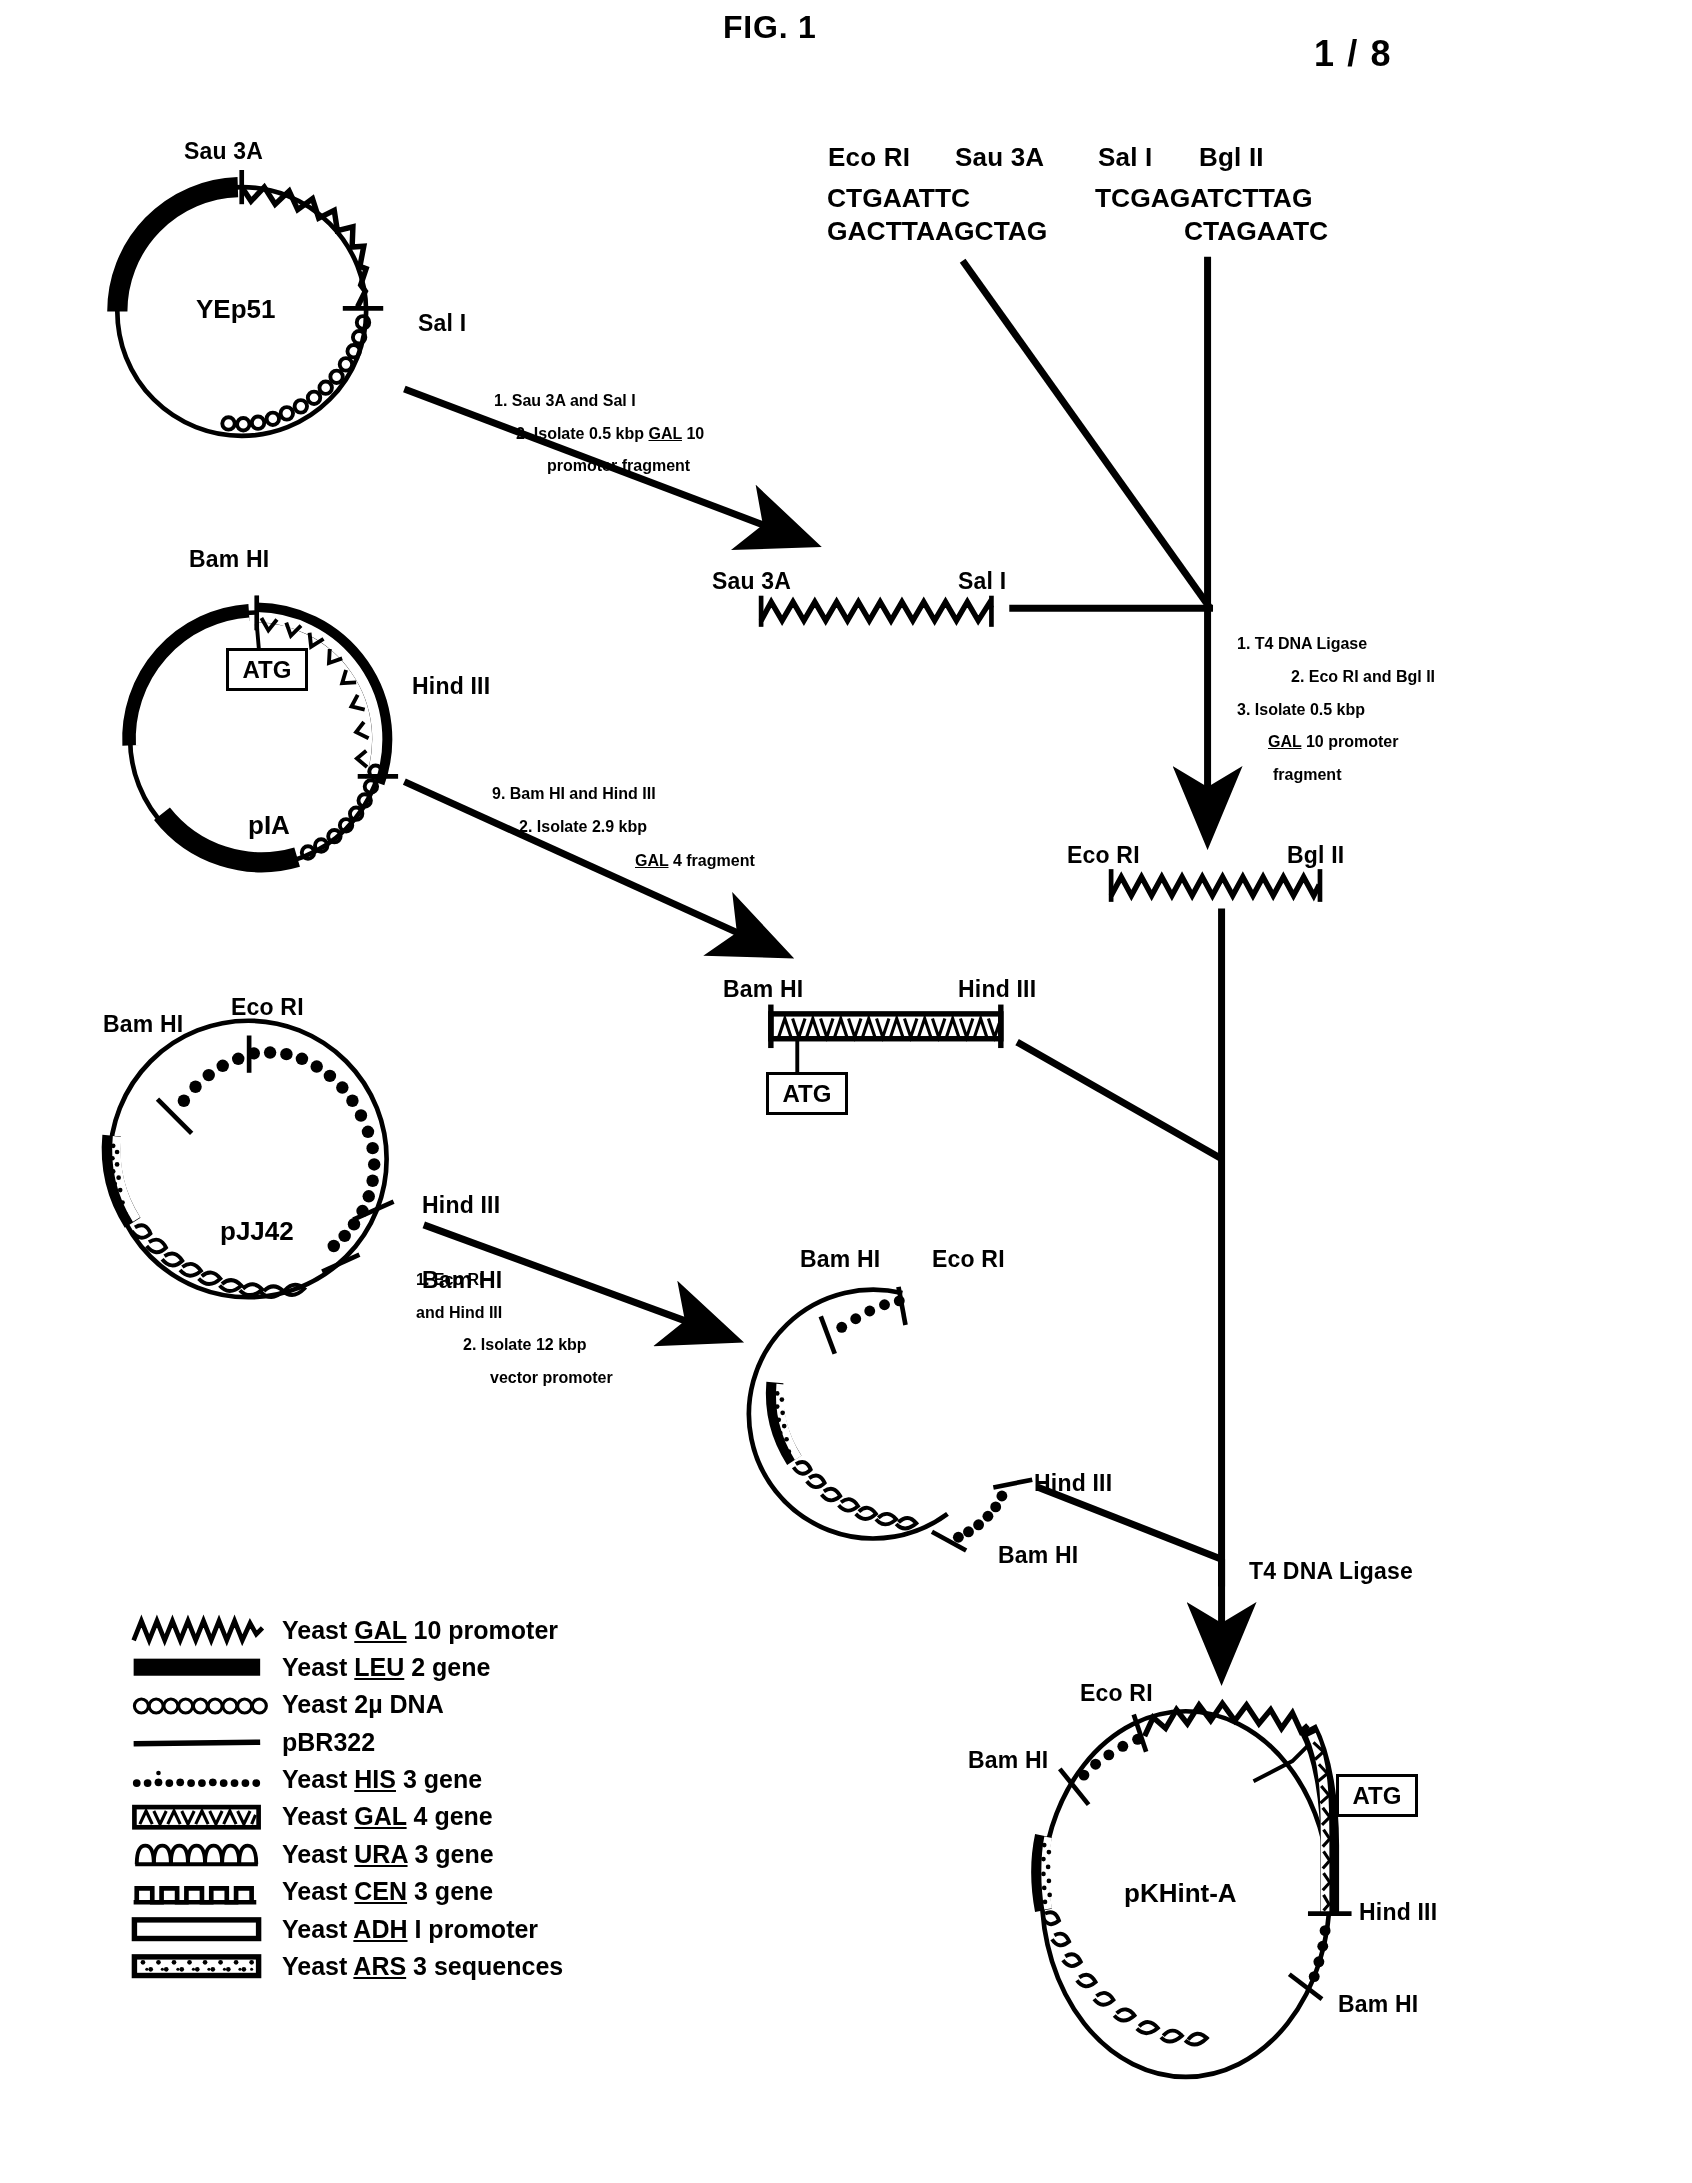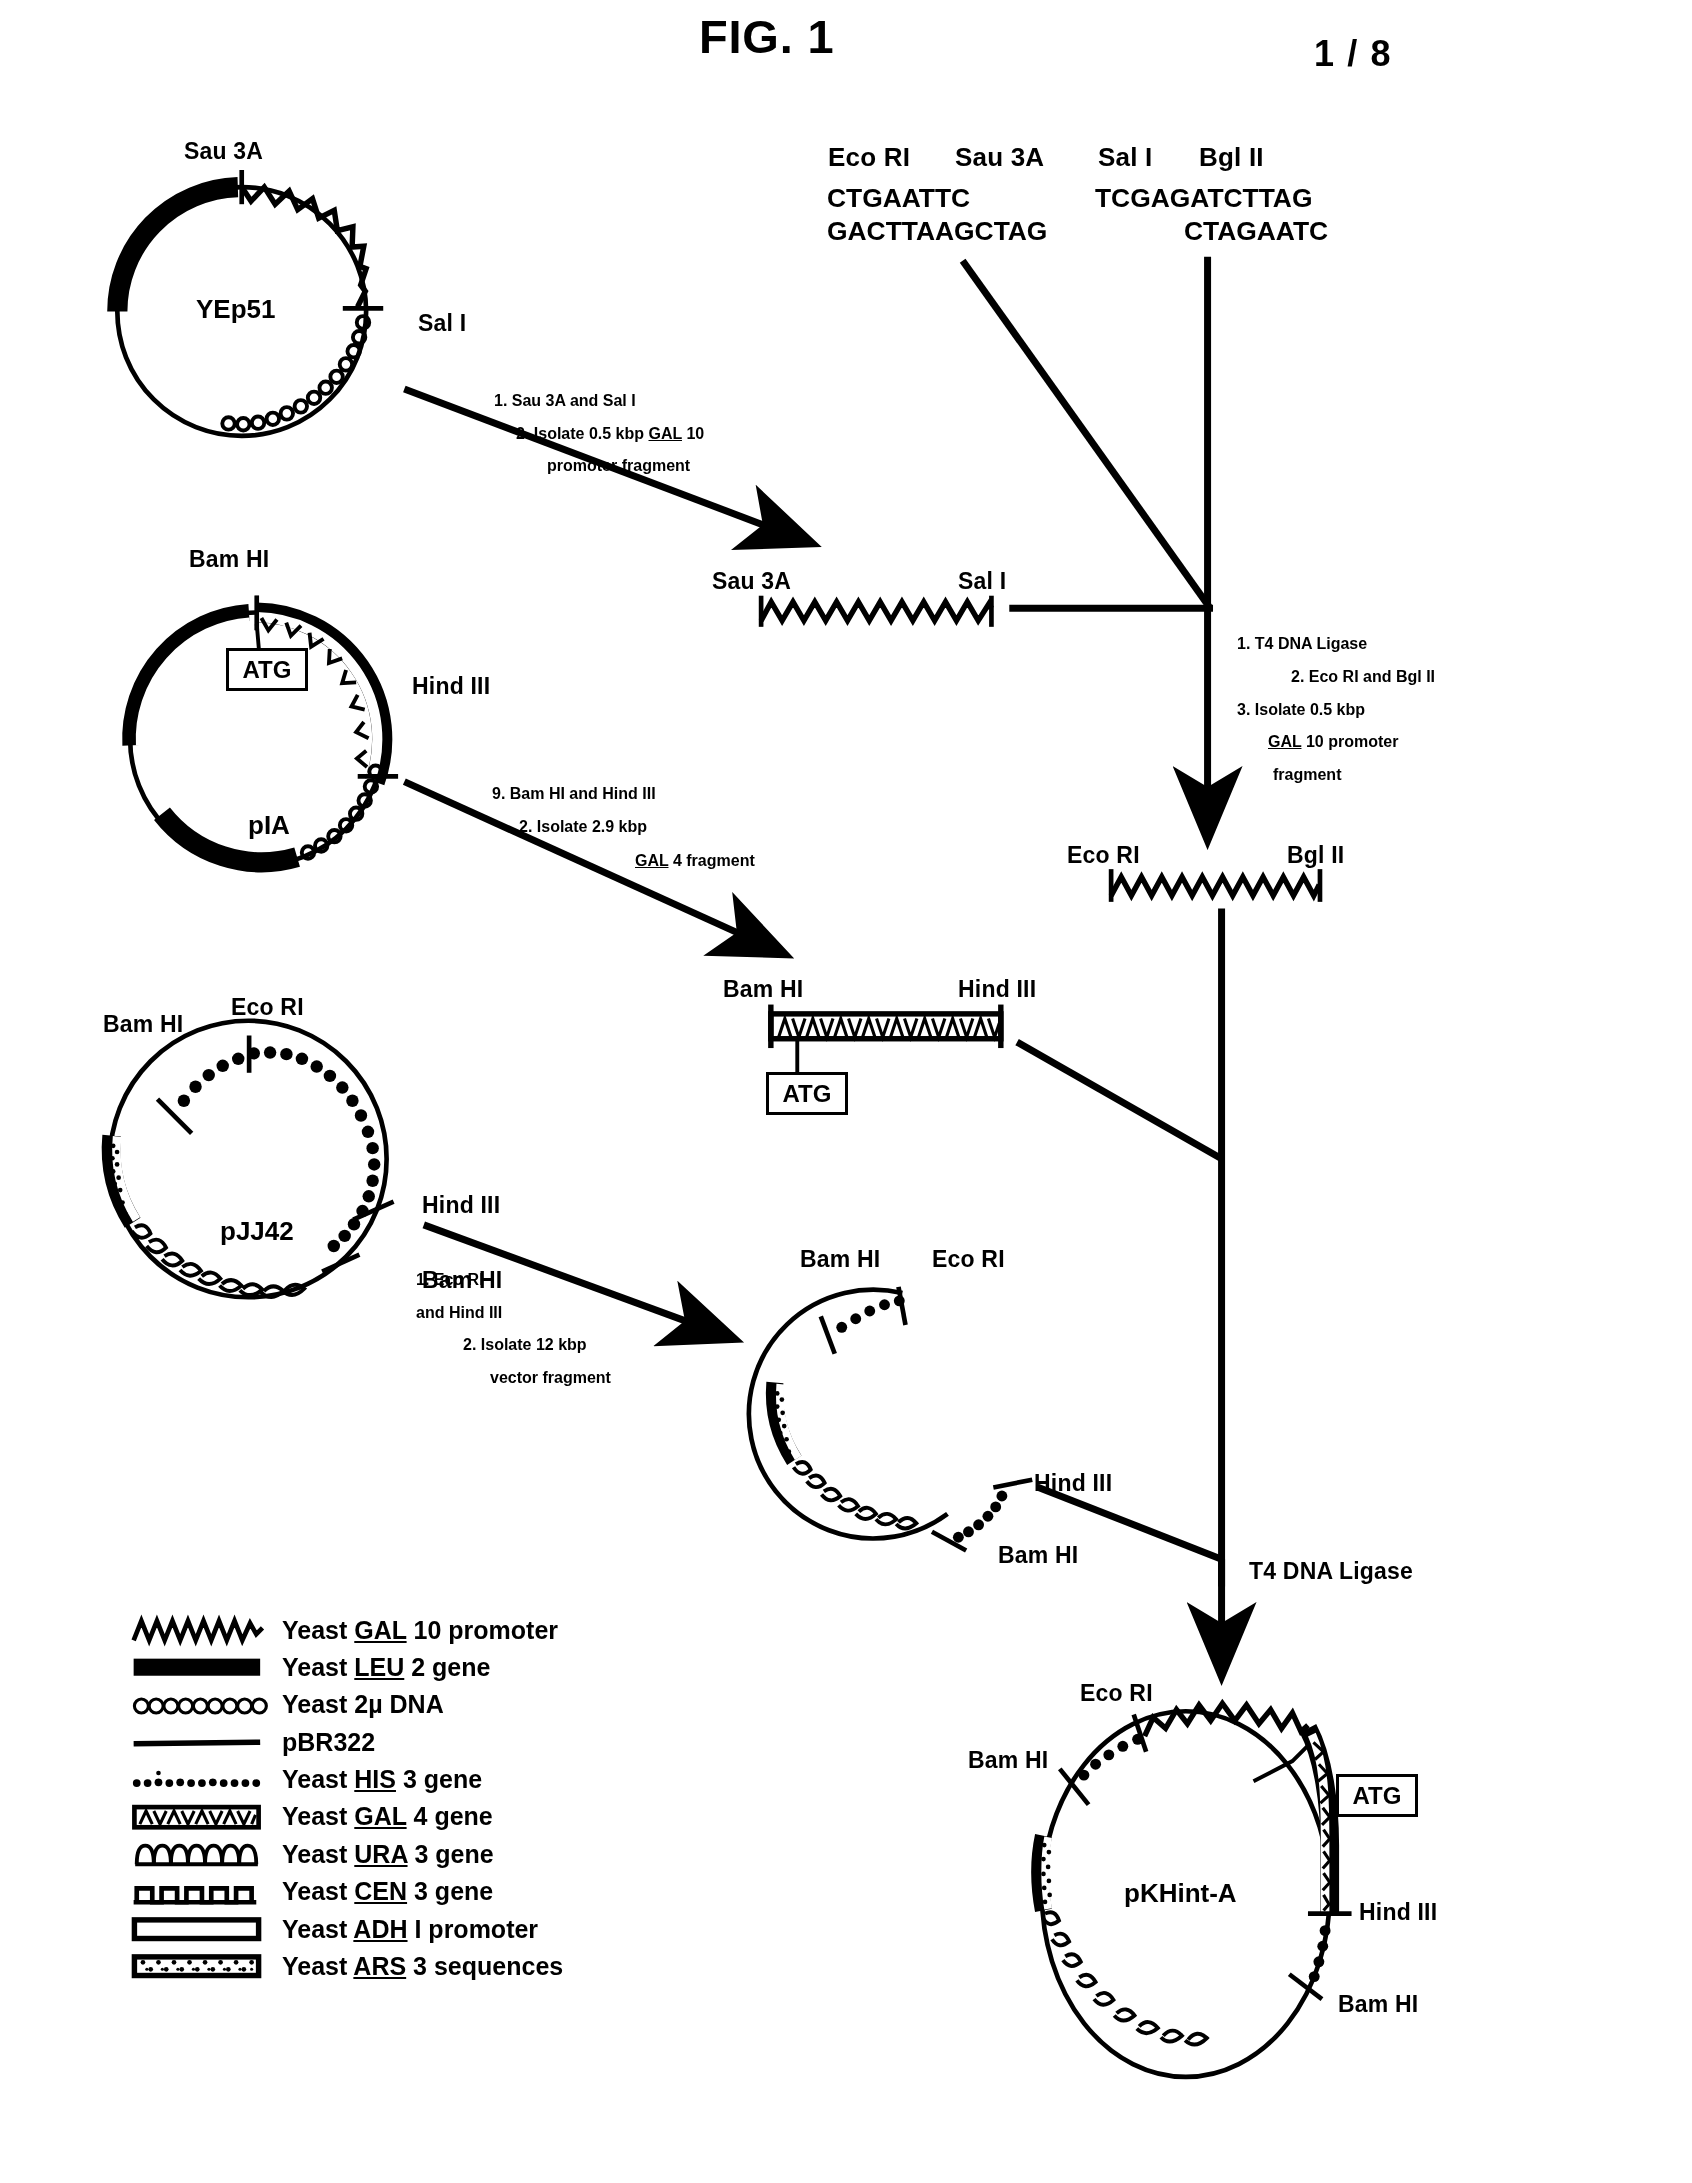--- a/index.html
+++ b/index.html
@@ -7,21 +7,21 @@
     width:1692px;height:2183px;position:relative;overflow:hidden;
     font-family:"Liberation Sans", sans-serif;
     color:#000;
     -webkit-font-smoothing:none;
   }
   .abs{position:absolute;}
   .lbl{font-weight:bold;letter-spacing:0.2px;white-space:nowrap;}
   .u{text-decoration:underline;}
 
   
-  #fig-title{left:699px;top:9.3px;font-size:47px;font-weight:bold;letter-spacing:0.8px;}
+  #fig-title{left:723px;top:9.3px;font-size:32px;font-weight:bold;letter-spacing:0.8px;}
   #page-num{left:1314px;top:33px;font-size:36px;font-weight:bold;letter-spacing:1.6px;}
   .t30{font-size:23px;}
   .t31{font-size:24px;}
   .t33{font-size:26px;}
   .seqtxt{font-size:26.4px;font-weight:bold;letter-spacing:0px;white-space:pre;}
 
   
   .steps{font-size:16px;font-weight:bold;line-height:32px;white-space:pre-line;}
 
   
@@ -278,21 +278,21 @@
   <div class="pname t33" style="left:131px;top:224px;">pJJ42</div>
 </div>
 <div class="abs lbl t30" style="left:103px;top:1011px;">Bam HI</div>
 <div class="abs lbl t30" style="left:231px;top:994px;">Eco RI</div>
 <div class="abs lbl t30" style="left:422px;top:1192px;">Hind III</div>
 <div class="abs lbl t30" style="left:422px;top:1267px;">Bam HI</div>
 
 <div class="abs steps" style="left:416px;top:1264px;">1. Eco RI</div>
 <div class="abs steps" style="left:416px;top:1297px;">and Hind III</div>
 <div class="abs steps" style="left:463px;top:1329px;">2. Isolate 12 kbp</div>
-<div class="abs steps" style="left:490px;top:1362px;">vector fragment</div>
+<div class="abs steps" style="left:490px;top:1362px;">vector promoter</div>
 
 <div class="plasmid" style="left:743px;top:1244px;">
   <svg width="311" height="319" viewBox="0 0 400 410">
 
     <path d="M 205 63 A 160 160 0 1 0 263 347" fill="none" stroke="#000" stroke-width="6"></path>
 
     <g fill="#000">
       <circle cx="127" cy="107" r="7"></circle>
         <circle cx="145" cy="96" r="7"></circle>
       <circle cx="163" cy="86" r="7"></circle>

